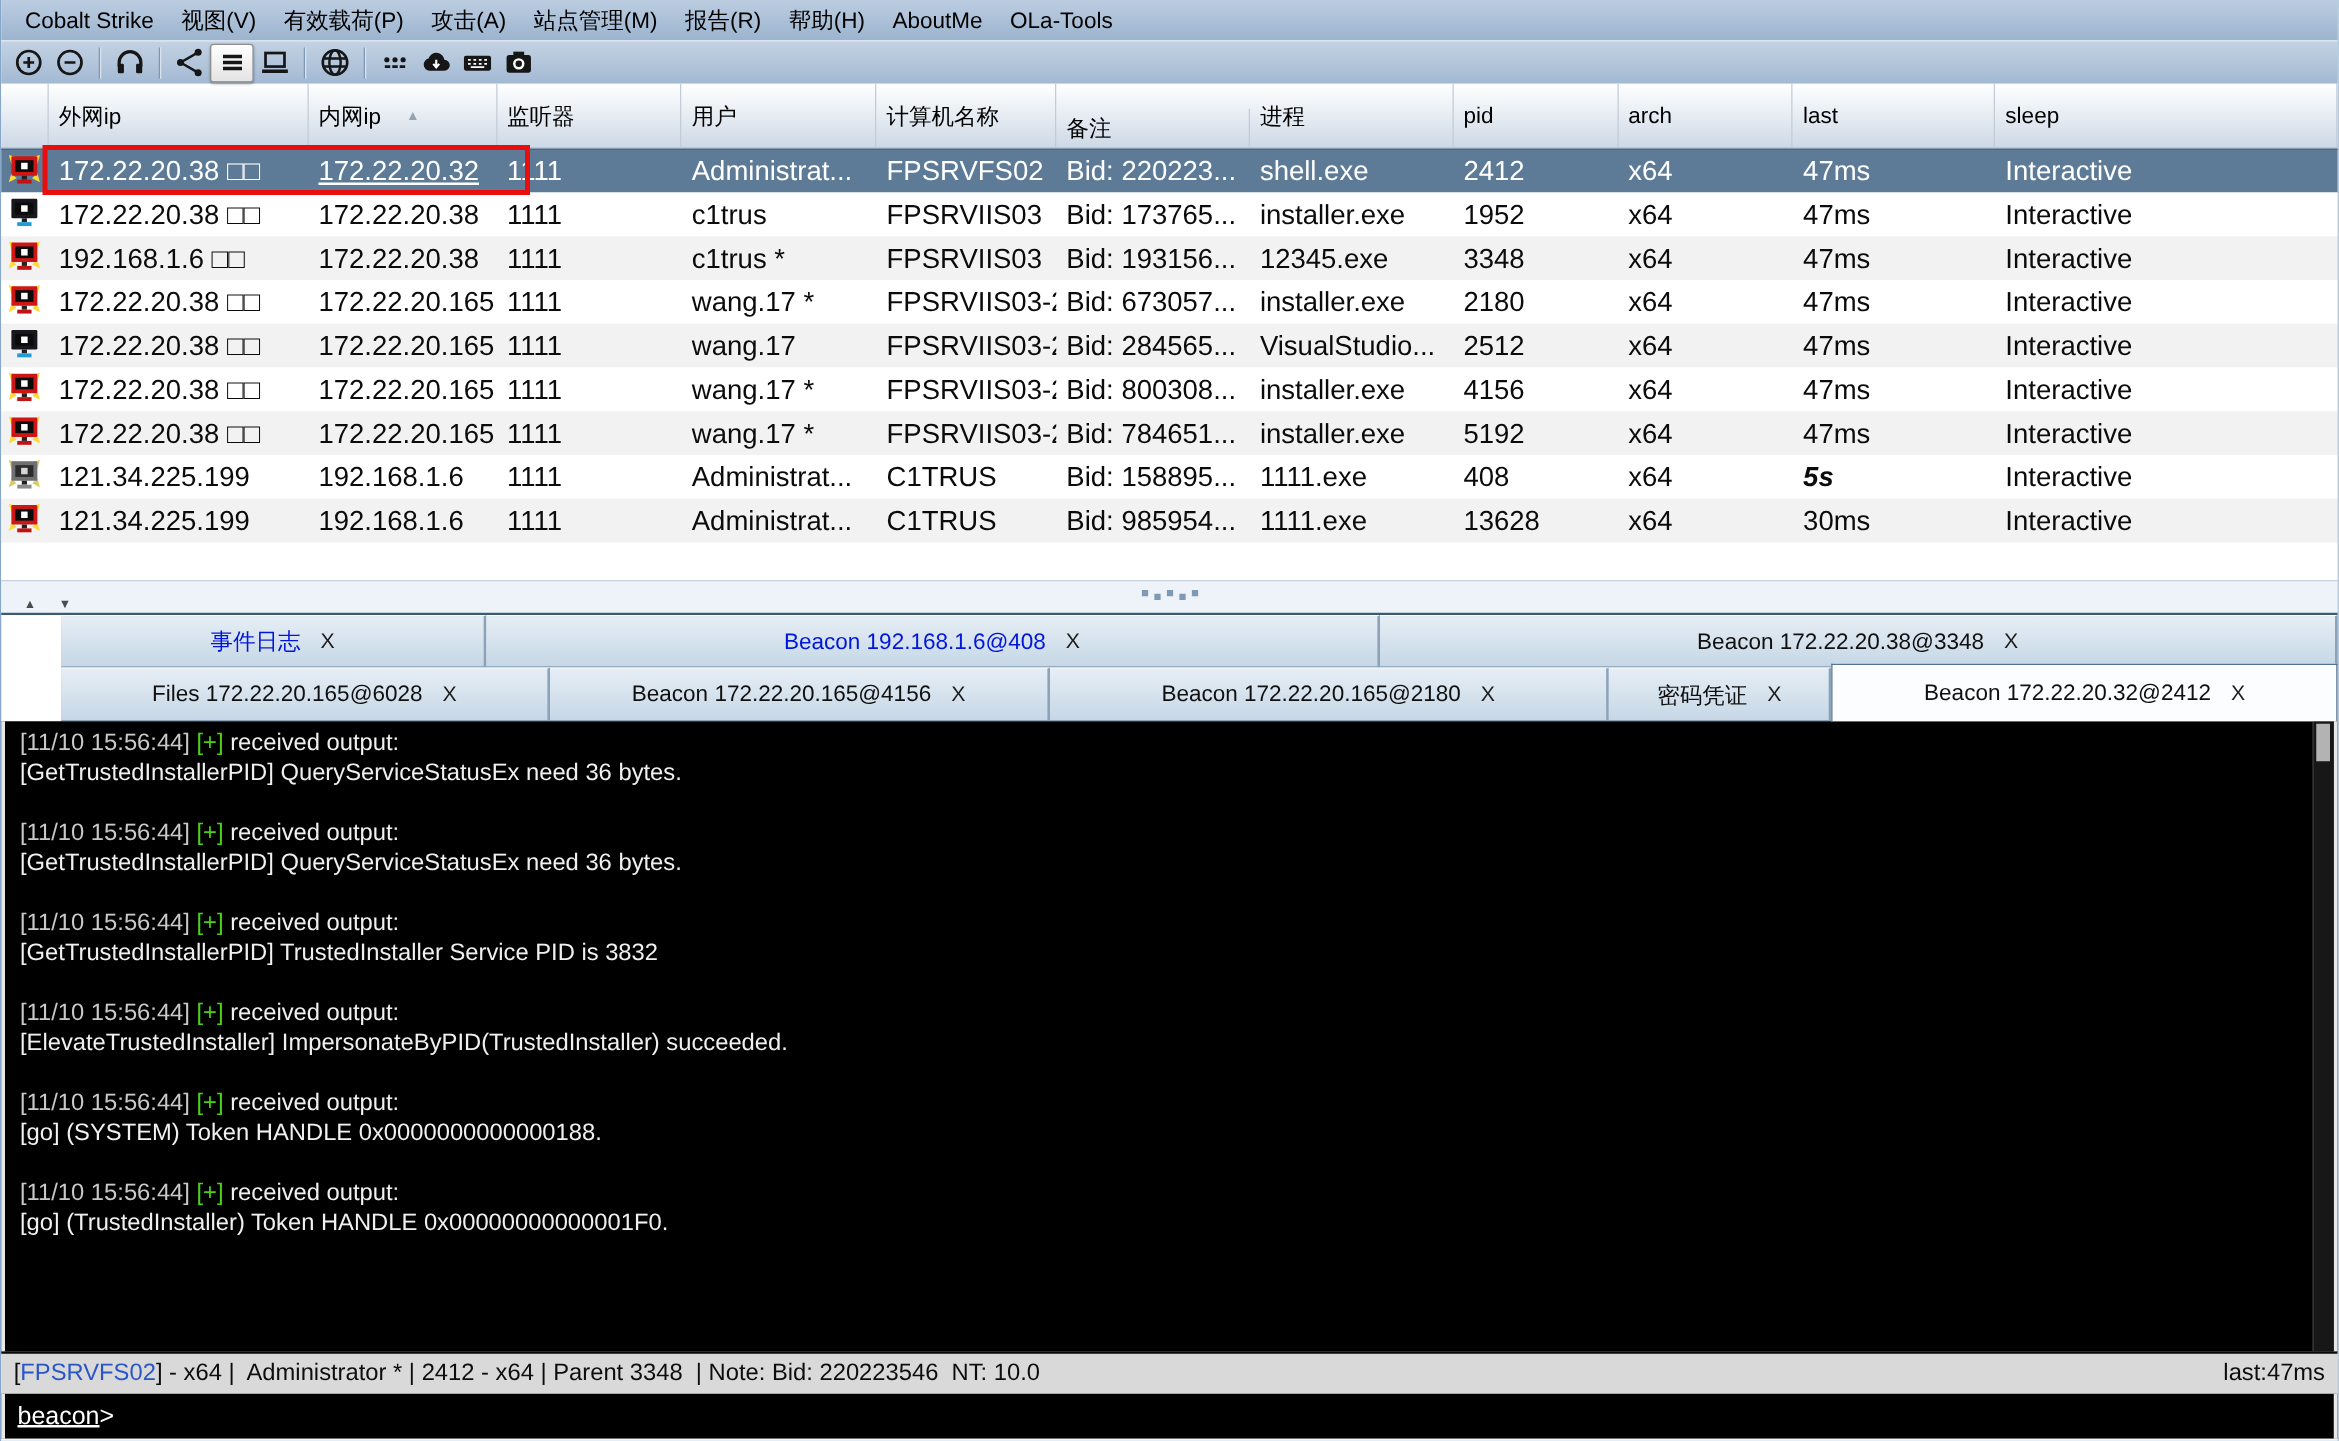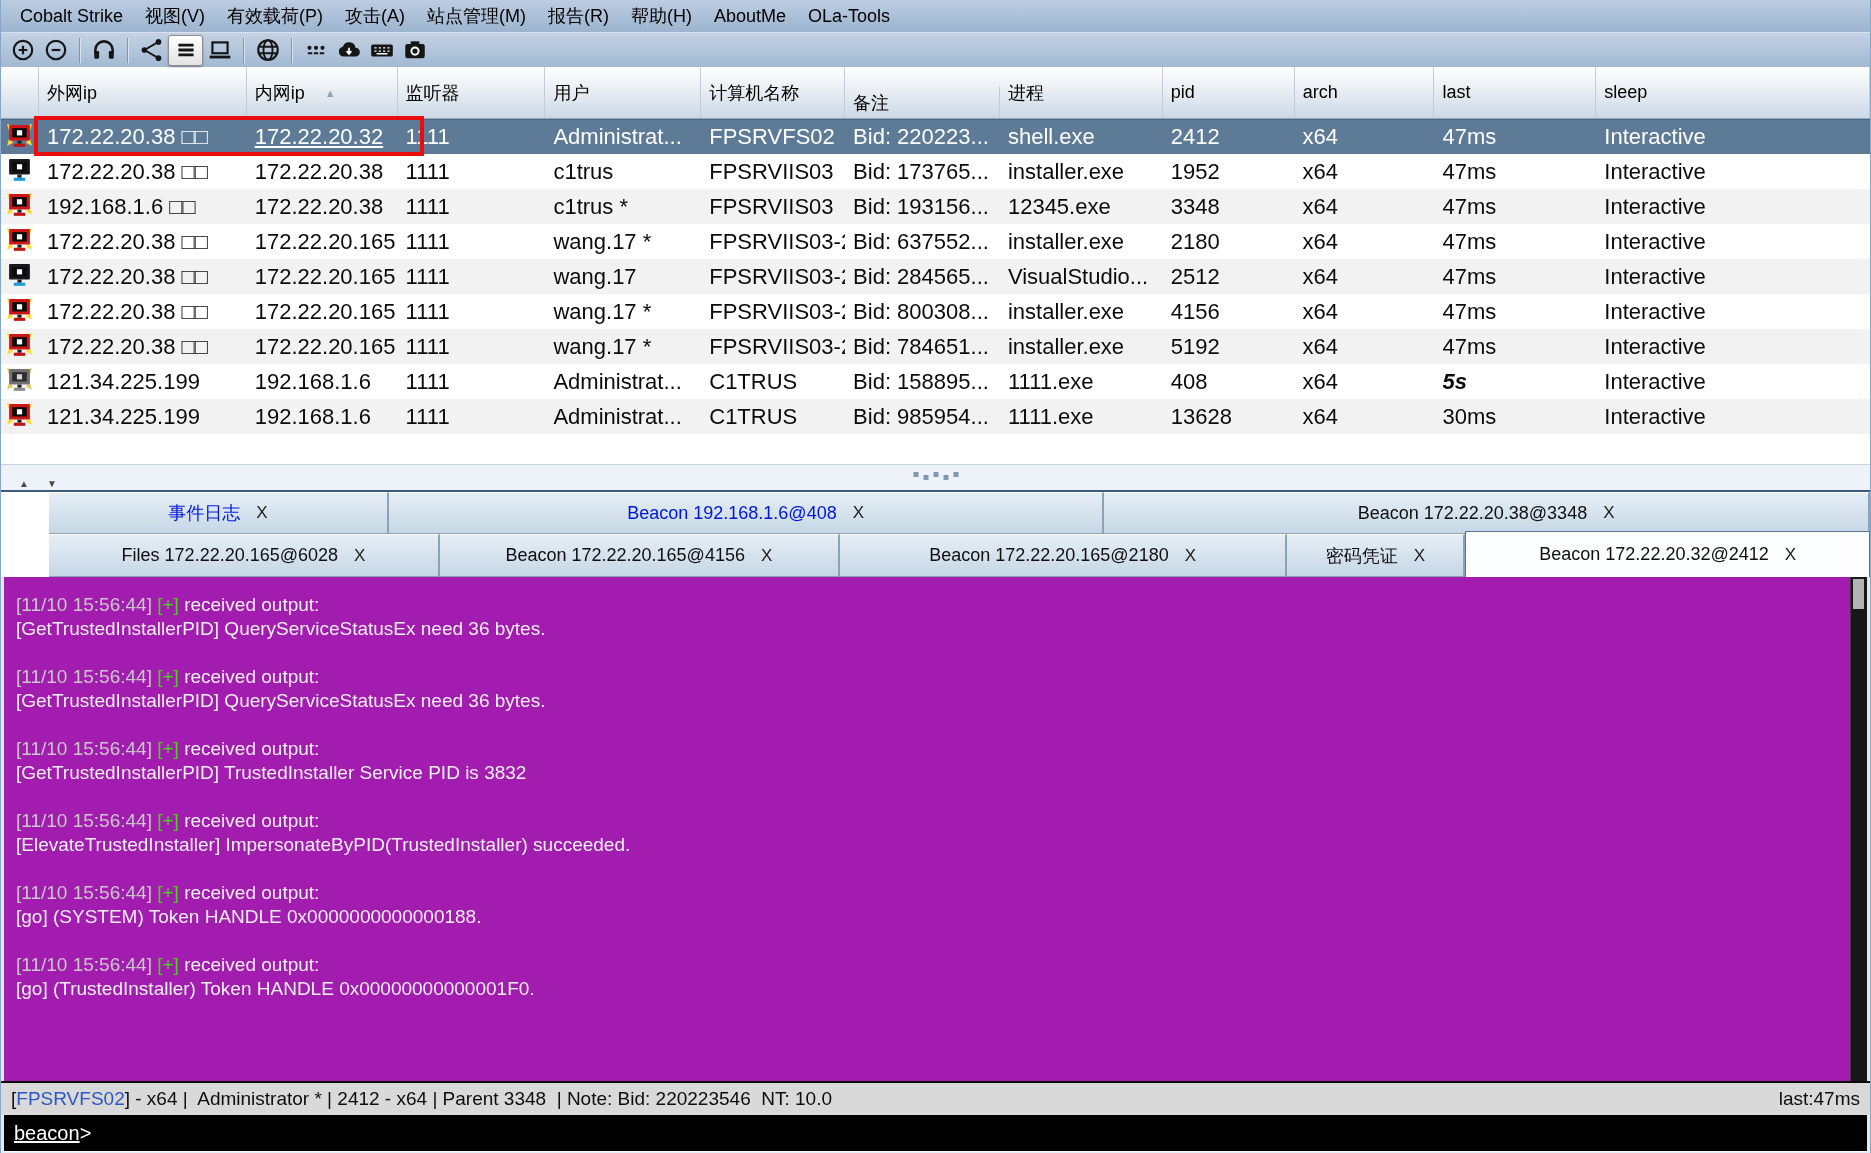--- a/index.html
+++ b/index.html
@@ -35,21 +35,21 @@
   .navline{height:2px;background:#3a5a78;}
   
   .tabrow{display:flex;background:#b9cad9;margin-left:48px;}
   .tabrow1{height:42px;}
   .tabrow2{height:43px;overflow:visible;}
   .tab{box-sizing:border-box;display:flex;align-items:center;justify-content:center;font-size:18px;color:#101010;background:linear-gradient(#e6eef5,#c6d7e6);border-right:2px solid #8ba2b8;border-top:1px solid #ffffff;border-bottom:1px solid #8ba2b8;white-space:nowrap;overflow:hidden;cursor:default;}
   .tab.blue{color:#0016d9;}
   .tab .x{margin-left:16px;color:#1c1c1c;font-size:17px;}
   .tab.active{background:#fbfdff;border:1px solid #55748f;border-bottom:none;margin-top:-3px;height:46px;position:relative;z-index:3;box-shadow:0 -1px 0 #fff inset;}
   
-  .console{position:relative;height:504px;background:#a21caf;box-sizing:border-box;border-left:3px solid #e8e8e8;border-right:3px solid #e8e8e8;padding:16px 14px 0 12px;font-size:19px;line-height:24px;color:#f0f0f0;overflow:hidden;}
+  .console{position:relative;height:504px;background:#000000;box-sizing:border-box;border-left:3px solid #e8e8e8;border-right:3px solid #e8e8e8;padding:6px 14px 0 12px;font-size:19px;line-height:24px;color:#f0f0f0;overflow:hidden;}
   .console p{margin:0 0 24px 0;}
   .ts{color:#c9c9c9;}
   .plus{color:#48d319;}
   .sb-track{position:absolute;right:0;top:0;bottom:0;width:16px;background:#171717;border-left:1px solid #3c3c3c;}
   .sb-thumb{position:absolute;top:2px;left:2px;width:11px;height:30px;background:#b3b3b3;}
   
   .status{height:34px;background:#d9d9d9;display:flex;align-items:center;padding:0 10px;font-size:19px;color:#0d0d0d;box-sizing:border-box;border-top:2px solid #0a0a0a;white-space:pre;}
   .status .host{color:#2a56c6;}
   .status .right{margin-left:auto;}
   .prompt{height:36px;background:#000;color:#fff;display:flex;align-items:center;padding:0 10px;font-size:20px;box-sizing:border-box;border-left:3px solid #e8e8e8;border-right:3px solid #e8e8e8;}
@@ -278,21 +278,21 @@
             <rect x="9.5" y="6" width="5" height="5" fill="#ffffff"></rect>
             <rect x="10" y="16" width="4" height="3" fill="#222"></rect>
             <rect x="6.5" y="19" width="11" height="3" fill="#c01313"></rect>
           </svg>
         </div>
         <div class="cell" style="width: 208px;">172.22.20.38 □□</div>
         <div class="cell" style="width: 151px;">172.22.20.165</div>
         <div class="cell" style="width: 148px;">1111</div>
         <div class="cell" style="width: 156px;">wang.17 *</div>
         <div class="cell" style="width: 144px;">FPSRVIIS03-2</div>
-        <div class="cell" style="width: 155px;">Bid: 637552...</div>
+        <div class="cell" style="width: 155px;">Bid: 673057...</div>
         <div class="cell" style="width: 163px;">installer.exe</div>
         <div class="cell" style="width: 132px;">2180</div>
         <div class="cell" style="width: 140px;">x64</div>
         <div class="cell" style="width: 162px;">47ms</div>
         <div class="cell" style="width: 274px;">Interactive</div>
       </div>
       <div class="row stripe">
         <div class="cell icell" style="width: 38px;">
           <svg width="25" height="27" viewBox="0 0 24 26">
             <rect x="2" y="1" width="20" height="15" rx="1" fill="#17171c"></rect>

